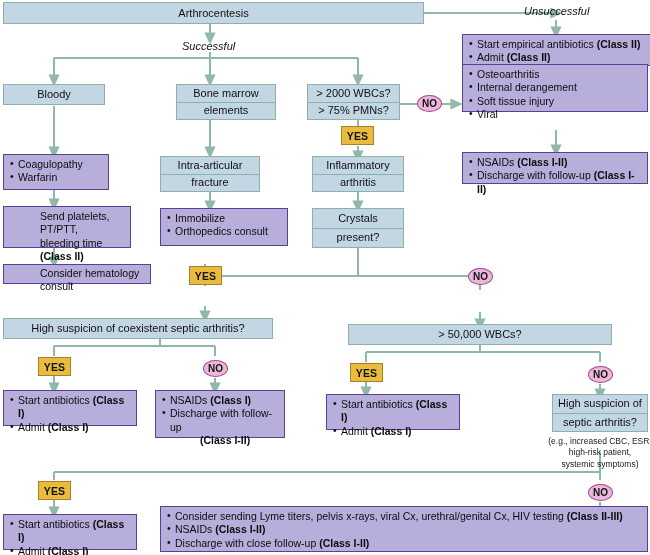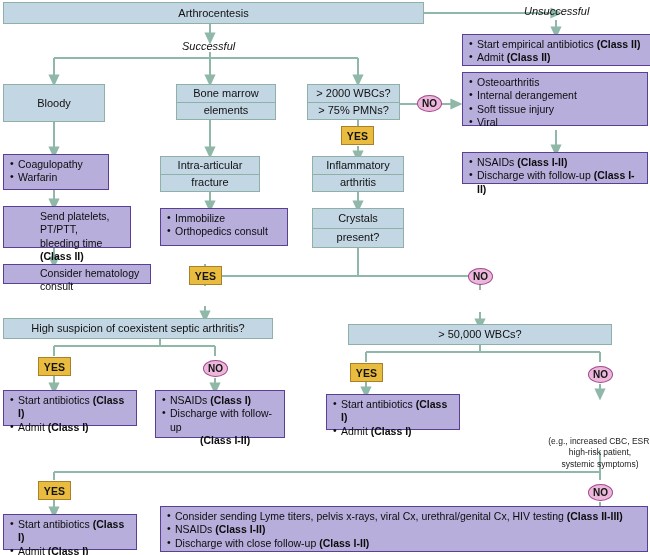--- a/index.html
+++ b/index.html
@@ -153,37 +153,37 @@
 
   <div class="flabel" style="left:182px;top:40px;">Successful</div>
 
   <div class="node purple" style="left:462px;top:34px;width:206px;height:32px;">
     <ul>
       <li><span>Start empirical antibiotics </span><b>(Class II)</b></li>
       <li><span>Admit </span><b>(Class II)</b></li>
     </ul>
   </div>
 
-  <div class="node purple" style="left:462px;top:72px;width:186px;height:54px;">
+  <div class="node purple" style="left:462px;top:64px;width:186px;height:48px;">
     <ul>
       <li><span>Osteoarthritis</span></li>
       <li><span>Internal derangement</span></li>
       <li><span>Soft tissue injury</span></li>
       <li><span>Viral</span></li>
     </ul>
   </div>
 
   <div class="node purple" style="left:462px;top:152px;width:186px;height:32px;">
     <ul>
       <li><span>NSAIDs </span><b>(Class I-II)</b></li>
       <li><span>Discharge with follow-up </span><b>(Class I-II)</b></li>
     </ul>
   </div>
 
-  <div class="node blue" style="left:3px;top:84px;width:102px;height:38px;">
+  <div class="node blue" style="left:3px;top:84px;width:102px;height:21px;">
     <span>Bloody</span>
   </div>
 
   <div class="node blue split" style="left:176px;top:84px;width:100px;height:36px;">
     <div class="ln">
         <span>Bone marrow</span>
       </div>
     <div class="ln">
         <span>elements</span>
       </div>
@@ -289,20 +289,28 @@
     </ul>
   </div>
 
   <div class="node purple" style="left:326px;top:394px;width:134px;height:36px;">
     <ul>
       <li><span>Start antibiotics </span><b>(Class I)</b></li>
       <li><span>Admit </span><b>(Class I)</b></li>
     </ul>
   </div>
 
+  <div class="node blue split" style="left:552px;top:394px;width:96px;height:38px;">
+    <div class="ln">
+        <span>High suspicion of</span>
+      </div>
+    <div class="ln">
+        <span>septic arthritis?</span>
+      </div>
+  </div>
 
   <div class="note" style="left:538px;top:436px;width:124px;">(e.g., increased CBC, ESR,
 high-risk patient,
 systemic symptoms)</div>
 
   <div class="yes" style="left:38px;top:481px;width:33px;height:19px;">YES</div>
   <div class="no" style="left:588px;top:484px;width:25px;height:17px;">NO</div>
 
   <div class="node purple" style="left:3px;top:514px;width:134px;height:36px;">
     <ul>

